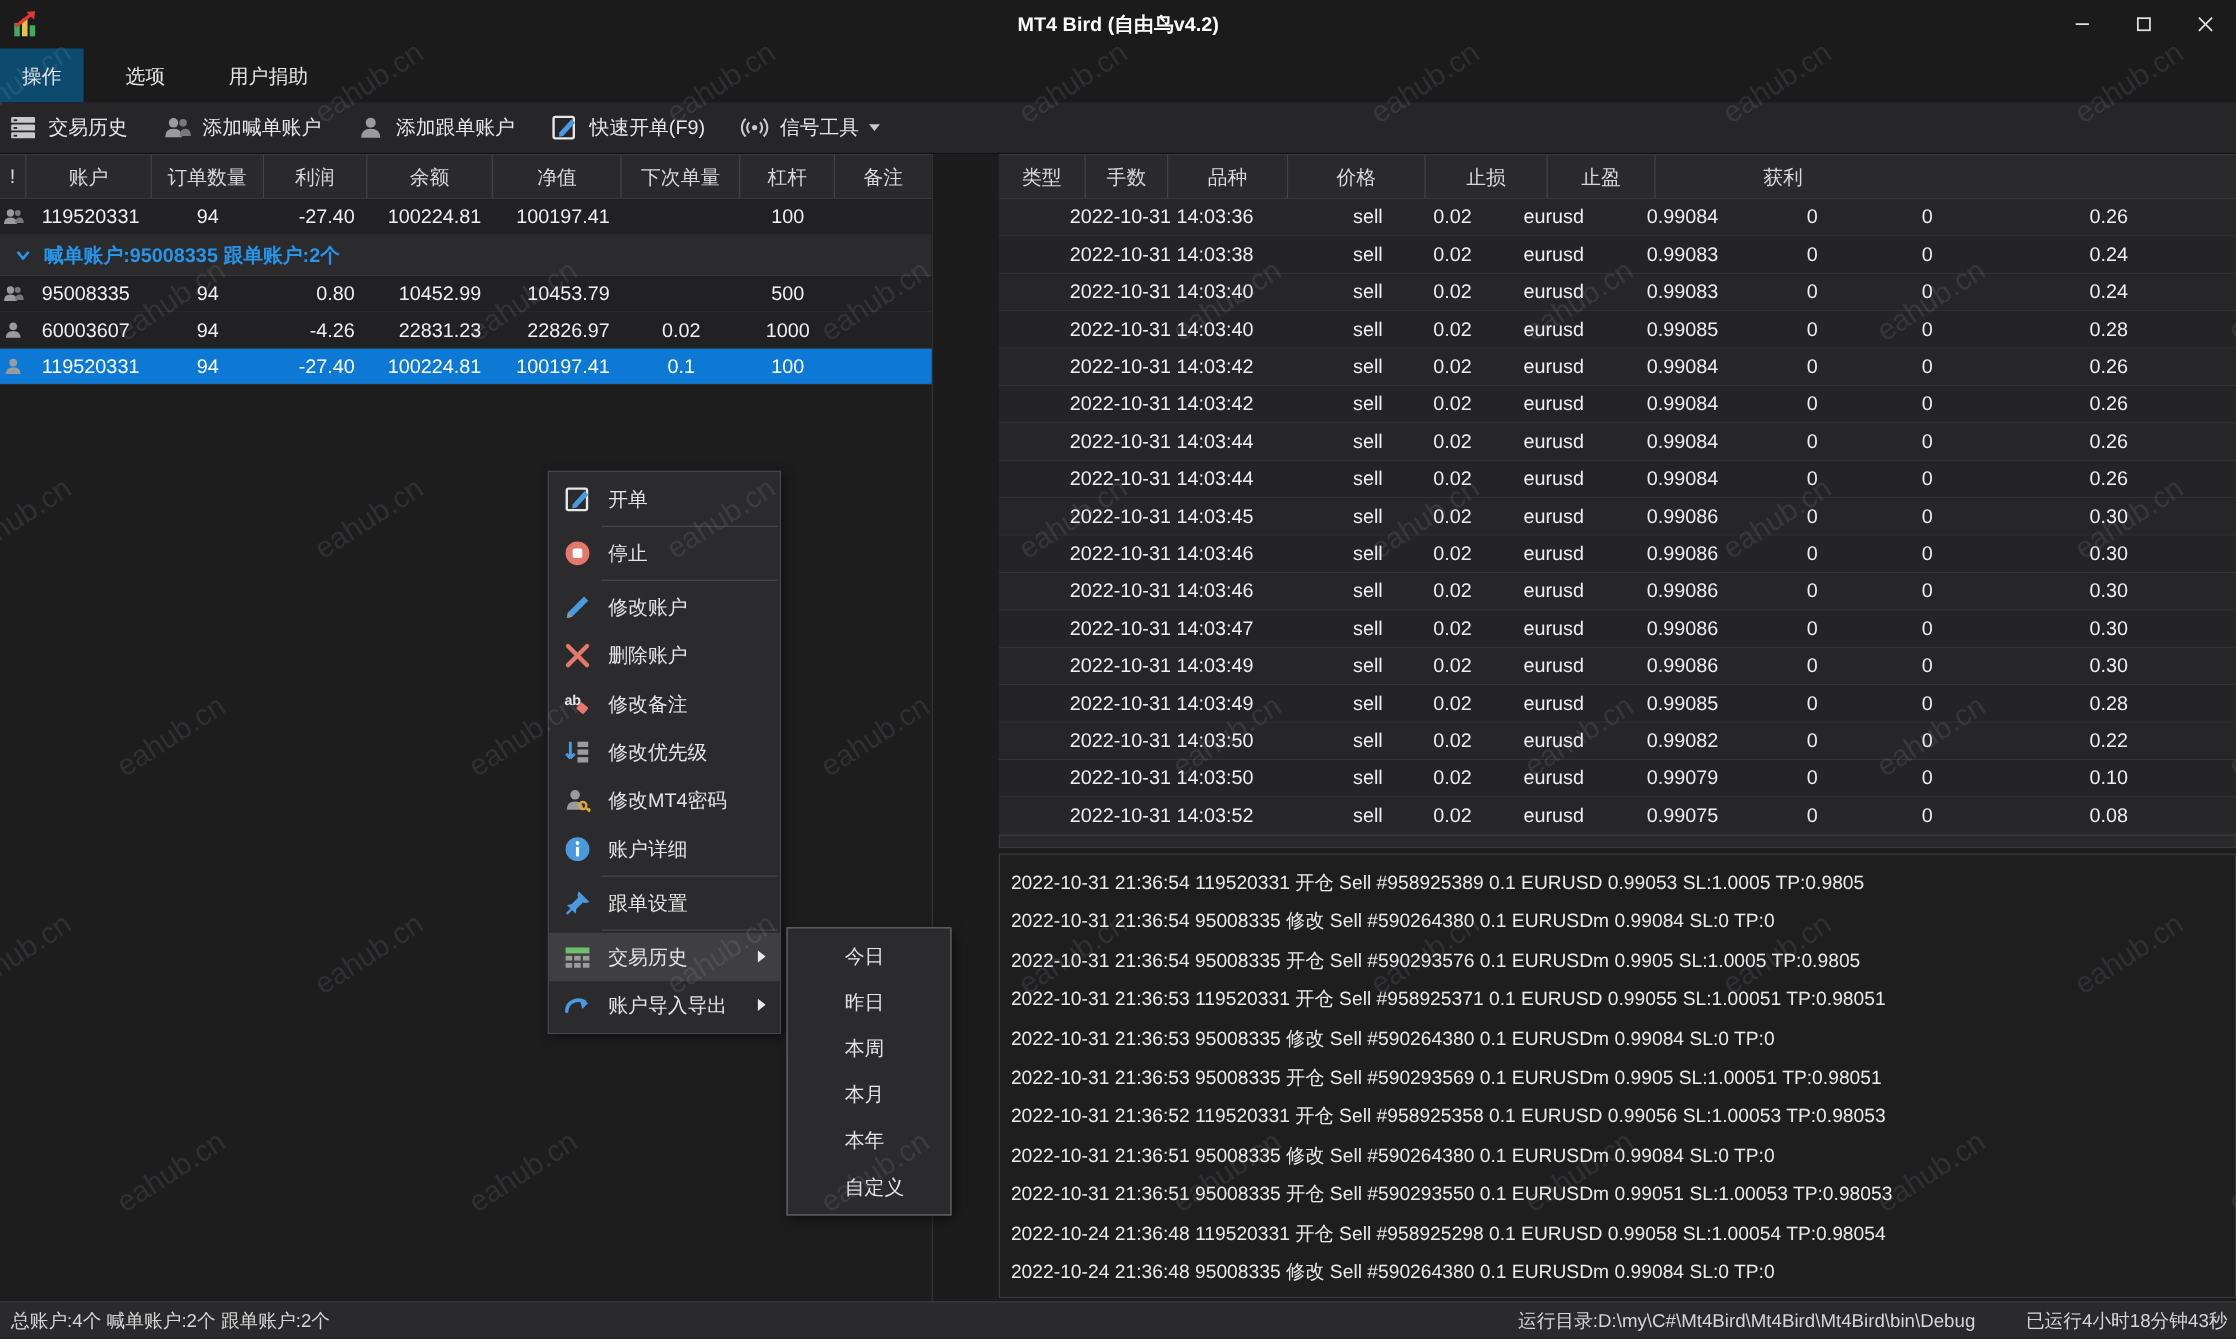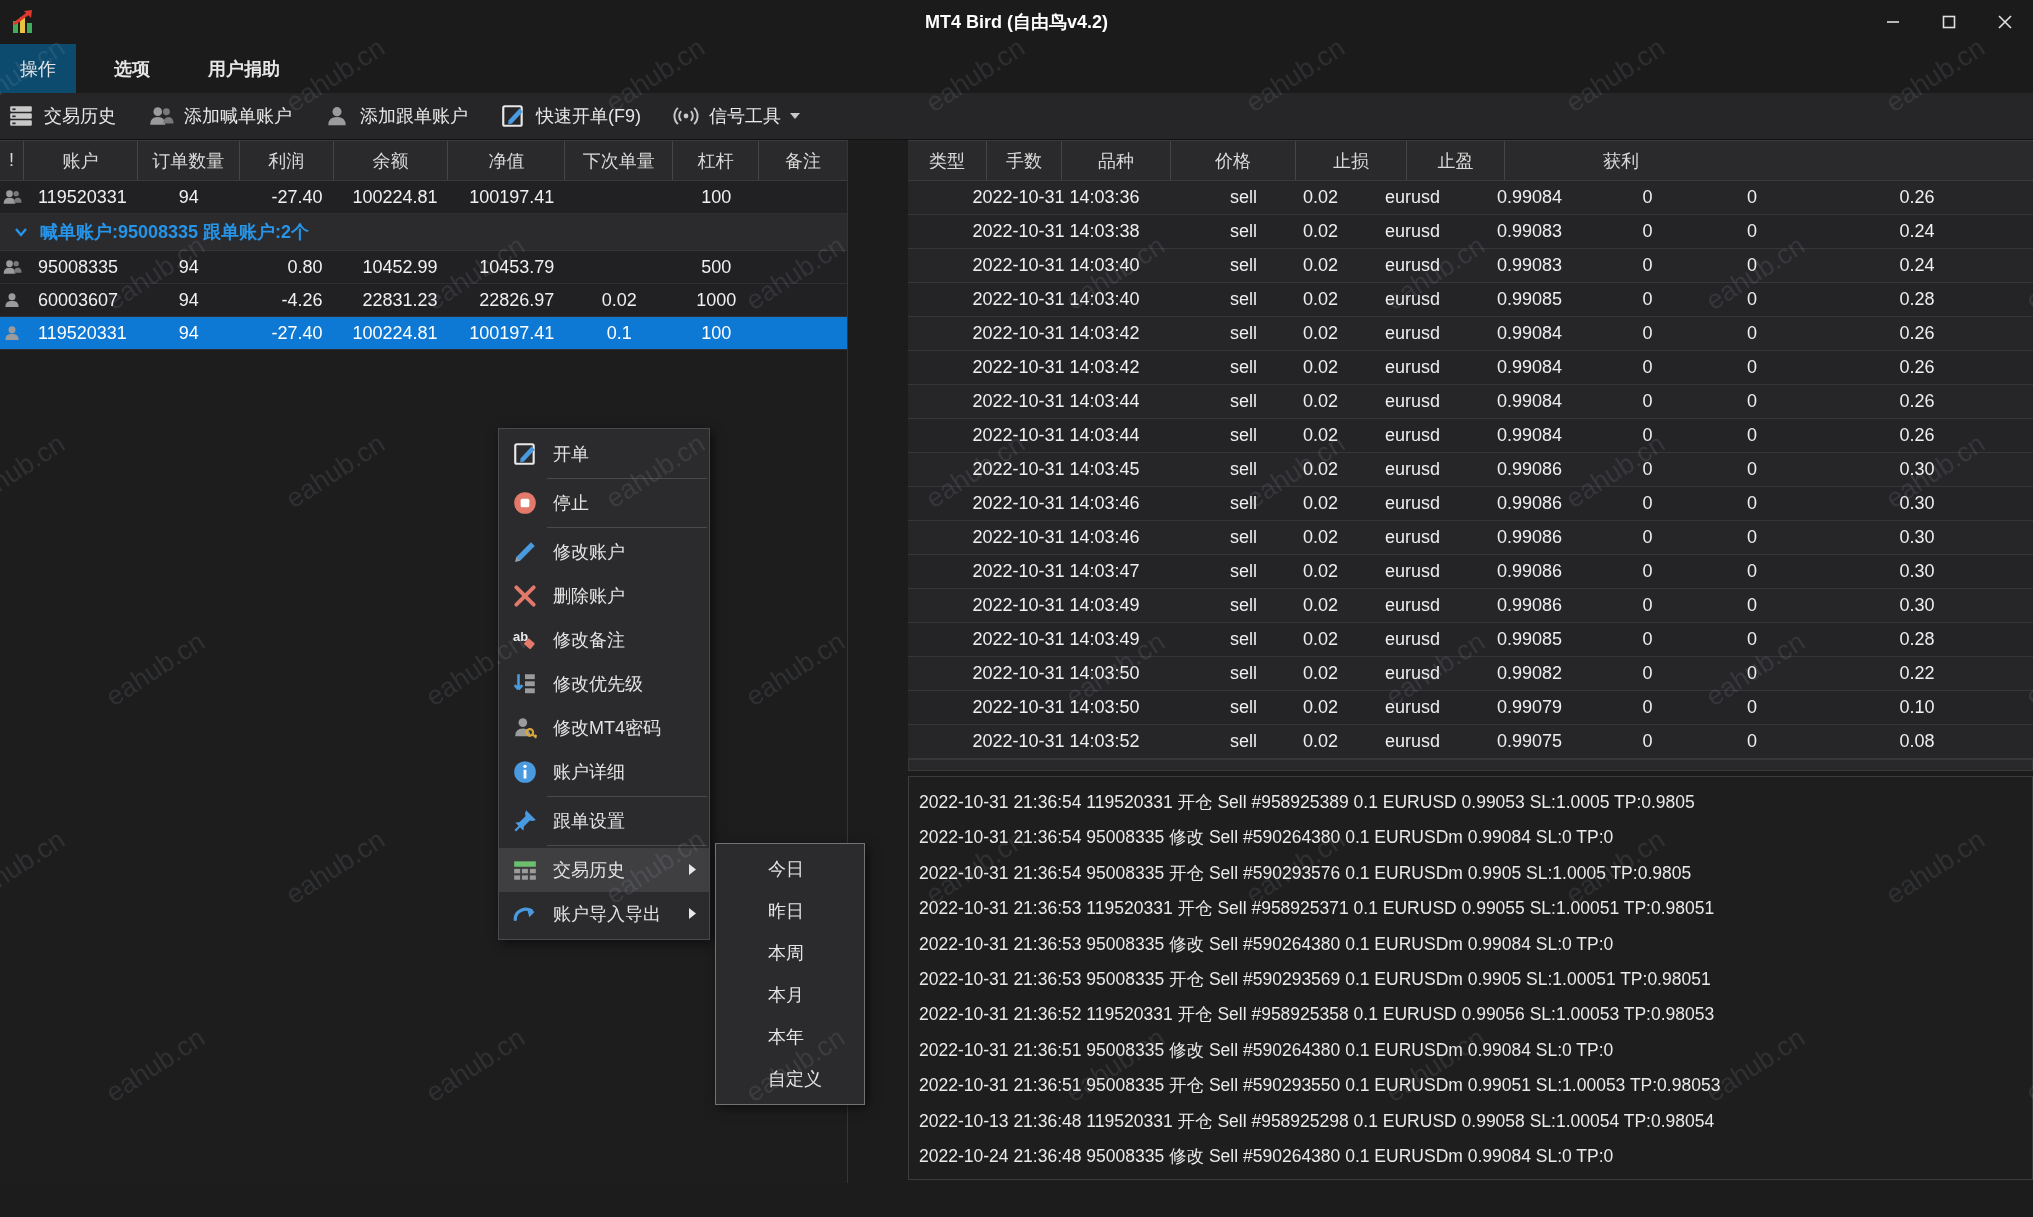--- a/index.html
+++ b/index.html
@@ -11,21 +11,21 @@
   .titlebar { position:absolute; left:0; top:0; width:2033px; height:44px; background:#1b1b1c; }
   .app-logo { position:absolute; left:10px; top:8px; width:28px; height:28px; }
   .win-title { position:absolute; left:0; right:0; top:0; height:44px; text-align:center; line-height:44px;
                font-weight:bold; font-size:18px; color:#ffffff; }
   .win-controls { position:absolute; right:0; top:0; height:44px; display:flex; }
   .win-btn { width:56px; height:44px; display:flex; align-items:center; justify-content:center; cursor:default; }
 
   
   .menubar { position:absolute; left:0; top:44px; width:2033px; height:49px; background:#1b1b1c; display:flex; align-items:stretch; }
   .menu-item { padding:0 20px; display:flex; align-items:center; font-size:18px; color:#e6e6e6; }
-  .menu-item + .menu-item { margin-left:18px;font-weight:bold; }
+  .menu-item + .menu-item { margin-left:18px; }
   .menu-item.active { background:#0c4a6e; }
 
   
   .toolbar { position:absolute; left:0; top:93px; width:2033px; height:47px; background:#262628;
              border-bottom:1px solid #121213; display:flex; align-items:center; padding-left:6px; }
   .tool-item { display:flex; align-items:center; margin-right:30px; font-size:18px; color:#e8e8e8; }
   .tool-item .t-icon { width:30px; height:26px; margin-right:8px; display:flex; align-items:center; justify-content:center; }
   .tool-item .caret { margin-left:8px; display:flex; align-items:center; }
 
   
@@ -510,25 +510,32 @@
     <div class="log-panel" id="log-panel">
         <div class="log-line">2022-10-31 21:36:54 119520331 开仓 Sell #958925389 0.1 EURUSD 0.99053 SL:1.0005 TP:0.9805</div>
         <div class="log-line">2022-10-31 21:36:54 95008335 修改 Sell #590264380 0.1 EURUSDm 0.99084 SL:0 TP:0</div>
         <div class="log-line">2022-10-31 21:36:54 95008335 开仓 Sell #590293576 0.1 EURUSDm 0.9905 SL:1.0005 TP:0.9805</div>
         <div class="log-line">2022-10-31 21:36:53 119520331 开仓 Sell #958925371 0.1 EURUSD 0.99055 SL:1.00051 TP:0.98051</div>
         <div class="log-line">2022-10-31 21:36:53 95008335 修改 Sell #590264380 0.1 EURUSDm 0.99084 SL:0 TP:0</div>
         <div class="log-line">2022-10-31 21:36:53 95008335 开仓 Sell #590293569 0.1 EURUSDm 0.9905 SL:1.00051 TP:0.98051</div>
         <div class="log-line">2022-10-31 21:36:52 119520331 开仓 Sell #958925358 0.1 EURUSD 0.99056 SL:1.00053 TP:0.98053</div>
         <div class="log-line">2022-10-31 21:36:51 95008335 修改 Sell #590264380 0.1 EURUSDm 0.99084 SL:0 TP:0</div>
         <div class="log-line">2022-10-31 21:36:51 95008335 开仓 Sell #590293550 0.1 EURUSDm 0.99051 SL:1.00053 TP:0.98053</div>
-        <div class="log-line">2022-10-13 21:36:48 119520331 开仓 Sell #958925298 0.1 EURUSD 0.99058 SL:1.00054 TP:0.98054</div>
+        <div class="log-line">2022-10-24 21:36:48 119520331 开仓 Sell #958925298 0.1 EURUSD 0.99058 SL:1.00054 TP:0.98054</div>
         <div class="log-line">2022-10-24 21:36:48 95008335 修改 Sell #590264380 0.1 EURUSDm 0.99084 SL:0 TP:0</div>
       </div>
   </div>
 
+  <div class="statusbar">
+    <div class="status-left">总账户:4个 喊单账户:2个 跟单账户:2个</div>
+    <div class="status-right">
+      <span>运行目录:D:\my\C#\Mt4Bird\Mt4Bird\Mt4Bird\bin\Debug</span>
+      <span>已运行4小时18分钟43秒</span>
+    </div>
+  </div>
 
   <div class="context-menu" id="context-menu">
       <div class="cm-item">
         <span class="cm-icon">
           <span style="display: flex; align-items: center; justify-content: center;">
             <svg width="26" height="26" viewBox="0 0 24 24">
      <rect x="3" y="3" width="17" height="18" rx="1.5" fill="none" stroke="#e8e8e8" stroke-width="2"></rect>
      <path d="M8 16 L18 5 L21 8 L11 19 L7.5 19.7 Z" fill="#4a9ae0"></path>
             </svg>
           </span>

